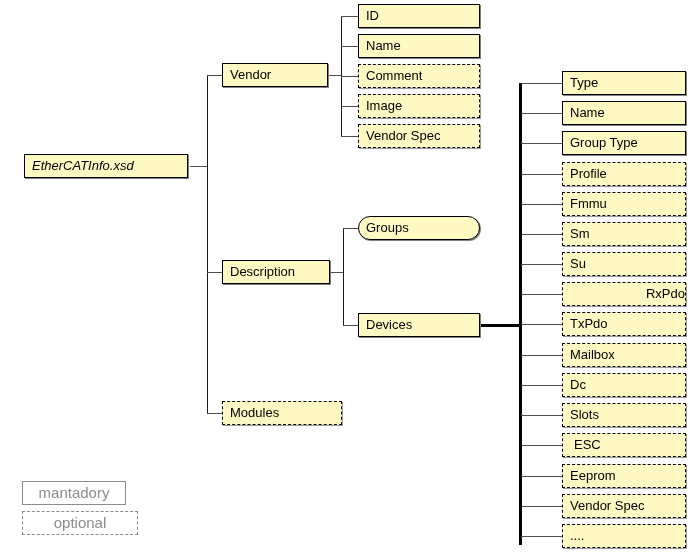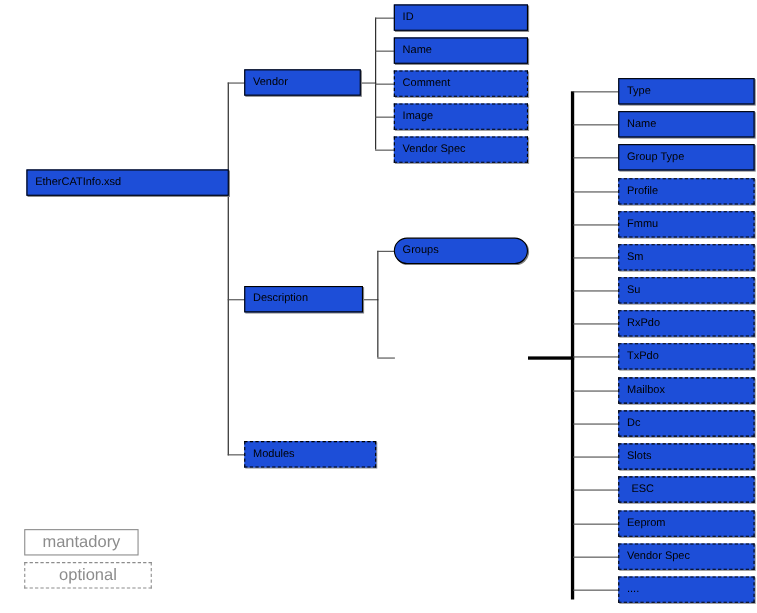--- a/index.html
+++ b/index.html
@@ -18,22 +18,22 @@
     position: absolute;
     left: 0; top: 0;
     width: 688px;
     height: 557px;
   }
   .node {
     position: absolute;
     box-sizing: border-box;
     height: 24px;
     line-height: 22px;
-    background: #1d4ed8;
-    font-size: 10px;
+    background: #fef9c3;
+    font-size: 13px;
     color: #000000;
     padding-left: 7px;
     white-space: nowrap;
     overflow: hidden;
     z-index: 5;
   }
   .node.mandatory {
     border: 1px solid #000000;
     box-shadow: 1px 1px 0 0 #808080;
   }
@@ -107,42 +107,43 @@
   <div class="edge h" style="left:521px; top:294px; width:41px;"></div>
   <div class="edge h" style="left:521px; top:324px; width:41px;"></div>
   <div class="edge h" style="left:521px; top:355px; width:41px;"></div>
   <div class="edge h" style="left:521px; top:385px; width:41px;"></div>
   <div class="edge h" style="left:521px; top:415px; width:41px;"></div>
   <div class="edge h" style="left:521px; top:445px; width:41px;"></div>
   <div class="edge h" style="left:521px; top:476px; width:41px;"></div>
   <div class="edge h" style="left:521px; top:506px; width:41px;"></div>
   <div class="edge h" style="left:521px; top:536px; width:41px;"></div>
 
-  <div class="node mandatory" style="left:24px; top:154px; width:184px;">EtherCATInfo.xsd</div>
+  <div class="node mandatory" style="left:24px; top:154px; width:164px;font-style:italic;">EtherCATInfo.xsd</div>
 
   <div class="node mandatory" style="left:222px; top:63px; width:106px;">Vendor</div>
   <div class="node mandatory" style="left:222px; top:260px; width:108px;">Description</div>
   <div class="node optional" style="left:222px; top:401px; width:120px;">Modules</div>
 
   <div class="node mandatory" style="left:358px; top:4px; width:122px;">ID</div>
   <div class="node mandatory" style="left:358px; top:34px; width:122px;">Name</div>
   <div class="node optional" style="left:358px; top:64px; width:122px;">Comment</div>
   <div class="node optional" style="left:358px; top:94px; width:122px;">Image</div>
   <div class="node optional" style="left:358px; top:124px; width:122px;">Vendor Spec</div>
 
   <div class="node mandatory" style="left:358px; top:216px; width:122px;border-radius:12px;">Groups</div>
+  <div class="node mandatory" style="left:358px; top:313px; width:122px;">Devices</div>
 
   <div class="node mandatory" style="left:562px; top:71px; width:124px;">Type</div>
   <div class="node mandatory" style="left:562px; top:101px; width:124px;">Name</div>
   <div class="node mandatory" style="left:562px; top:131px; width:124px;">Group Type</div>
   <div class="node optional" style="left:562px; top:162px; width:124px;">Profile</div>
   <div class="node optional" style="left:562px; top:192px; width:124px;">Fmmu</div>
   <div class="node optional" style="left:562px; top:222px; width:124px;">Sm</div>
   <div class="node optional" style="left:562px; top:252px; width:124px;">Su</div>
-  <div class="node optional" style="left:562px; top:282px; width:124px;">RxPdo</div>
+  <div class="node optional" style="left:562px; top:282px; width:124px;text-align:right;">RxPdo</div>
   <div class="node optional" style="left:562px; top:312px; width:124px;">TxPdo</div>
   <div class="node optional" style="left:562px; top:343px; width:124px;">Mailbox</div>
   <div class="node optional" style="left:562px; top:373px; width:124px;">Dc</div>
   <div class="node optional" style="left:562px; top:403px; width:124px;">Slots</div>
   <div class="node optional" style="left:562px; top:433px; width:124px;padding-left:11px;">ESC</div>
   <div class="node optional" style="left:562px; top:464px; width:124px;">Eeprom</div>
   <div class="node optional" style="left:562px; top:494px; width:124px;">Vendor Spec</div>
   <div class="node optional" style="left:562px; top:524px; width:124px;">....</div>
 
   <div class="legend-box mandatory" style="left:22px; top:481px; width:104px;">mantadory</div>

